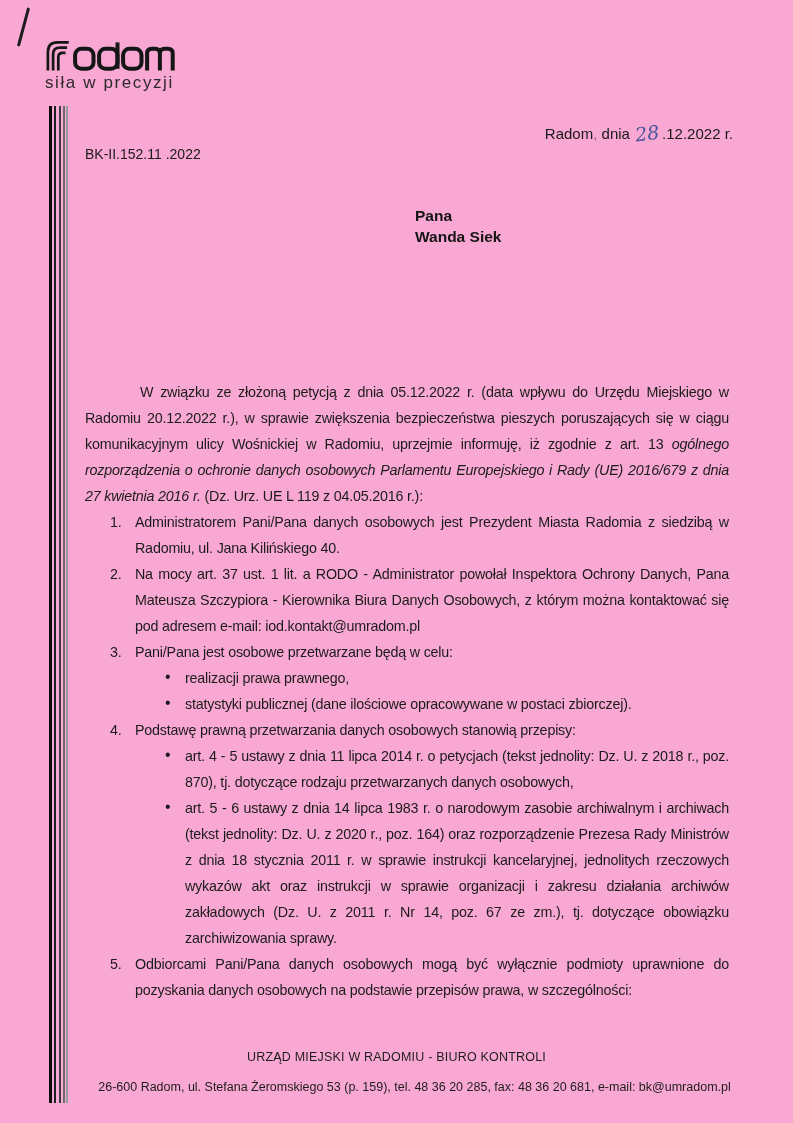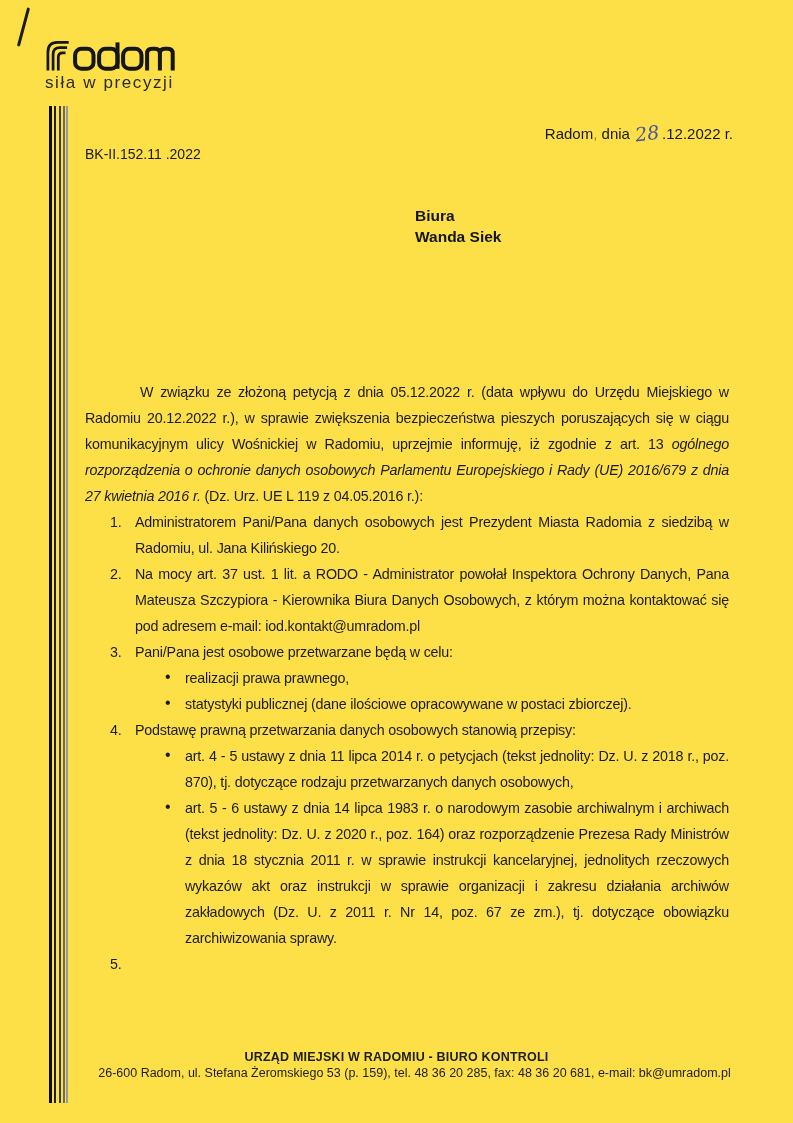--- a/index.html
+++ b/index.html
@@ -1,20 +1,20 @@
 <!DOCTYPE html>
 <html lang="pl"><head>
 <meta charset="utf-8">
 <style>
   html,body{margin:0;padding:0;background:#e8e8e8;}
   .page{
     position:relative;
     width:793px;height:1123px;
     margin:0 auto;
-    background:#fde047;
+    background:#f9a8d4;
     overflow:hidden;
     font-family:"Liberation Sans",sans-serif;
     color:#1b1b1b;
   }
   
   .pen-slash{
     position:absolute;left:22px;top:7px;width:3px;height:40px;
     background:#1c1c1c;transform:rotate(15deg);border-radius:2px;
   }
   .binding-stripe{
@@ -67,22 +67,22 @@
   ol.items > li > .num{position:absolute;left:0;top:0;}
   ul.subs{list-style:none;margin:0 0 0 25px;padding:0;}
   ul.subs > li{position:relative;padding-left:25px;}
   ul.subs > li::before{
     content:"\2022";position:absolute;left:5px;top:-1px;font-size:16px;color:#1b1b1b;
   }
   
   .footer{
     position:absolute;left:0;right:0;top:1050px;text-align:center;color:#1d1d1d;
   }
-  .footer .office{font-size:12.5px;font-weight:700;letter-spacing:.2px;}
-  .footer .address{font-size:12.5px;margin-top:2px;padding-left:36px;}
+  .footer .office{font-size:12.5px;font-weight:400;letter-spacing:.2px;}
+  .footer .address{font-size:12.5px;margin-top:16px;padding-left:36px;}
 </style>
 </head>
 <body>
 
 <div class="page">
 
   <div class="pen-slash"></div>
   <div class="binding-stripe"></div>
 
   <div class="logo">
@@ -103,31 +103,31 @@
       </g>
     </svg>
     <div class="tagline">siła w precyzji</div>
   </div>
 
   <div class="date-line"><span>Radom</span><span class="faint">,</span>&nbsp;<span>dnia</span><span class="hand-day">28</span><span>.12.2022 r.</span></div>
 
   <div class="ref-number">BK-II.152.11 .2022</div>
 
   <div class="addressee">
-    <div>Biura</div>
+    <div>Pana</div>
     <div>Wanda Siek</div>
   </div>
 
   <div class="body-block">
     <p class="intro"><span>W związku ze złożoną petycją z dnia 05.12.2022 r. (data wpływu do Urzędu Miejskiego w Radomiu 20.12.2022 r.), w sprawie zwiększenia bezpieczeństwa pieszych poruszających się w ciągu komunikacyjnym ulicy Wośnickiej w Radomiu, uprzejmie informuję, iż zgodnie z art. 13 </span><span class="it">ogólnego rozporządzenia o ochronie danych osobowych Parlamentu Europejskiego i Rady (UE) 2016/679 z dnia 27 kwietnia 2016 r.</span><span> (Dz. Urz. UE L 119 z 04.05.2016 r.):</span></p>
 
     <ol class="items">
       <li>
         <span class="num">1.</span>
-        <span>Administratorem Pani/Pana danych osobowych jest Prezydent Miasta Radomia z siedzibą w Radomiu, ul. Jana Kilińskiego 20.</span>
+        <span>Administratorem Pani/Pana danych osobowych jest Prezydent Miasta Radomia z siedzibą w Radomiu, ul. Jana Kilińskiego 40.</span>
       </li>
       <li>
         <span class="num">2.</span>
         <span>Na mocy art. 37 ust. 1 lit. a RODO - Administrator powołał Inspektora Ochrony Danych, Pana Mateusza Szczypiora - Kierownika Biura Danych Osobowych, z którym można kontaktować się pod adresem e-mail: iod.kontakt@umradom.pl</span>
       </li>
       <li>
         <span class="num">3.</span>
         <span>Pani/Pana jest osobowe przetwarzane będą w celu:</span>
         <ul class="subs">
           <li>realizacji prawa prawnego,</li>
@@ -137,20 +137,21 @@
       <li>
         <span class="num">4.</span>
         <span>Podstawę prawną przetwarzania danych osobowych stanowią przepisy:</span>
         <ul class="subs">
           <li>art. 4 - 5 ustawy z dnia 11 lipca 2014 r. o petycjach (tekst jednolity: Dz. U. z 2018 r., poz. 870), tj. dotyczące rodzaju przetwarzanych danych osobowych,</li>
           <li>art. 5 - 6 ustawy z dnia 14 lipca 1983 r. o narodowym zasobie archiwalnym i archiwach (tekst jednolity: Dz. U. z 2020 r., poz. 164) oraz rozporządzenie Prezesa Rady Ministrów z dnia 18 stycznia 2011 r. w sprawie instrukcji kancelaryjnej, jednolitych rzeczowych wykazów akt oraz instrukcji w sprawie organizacji i zakresu działania archiwów zakładowych (Dz. U. z 2011 r. Nr 14, poz. 67 ze zm.), tj. dotyczące obowiązku zarchiwizowania sprawy.</li>
         </ul>
       </li>
       <li>
         <span class="num">5.</span>
+        <span>Odbiorcami Pani/Pana danych osobowych mogą być wyłącznie podmioty uprawnione do pozyskania danych osobowych na podstawie przepisów prawa, w szczególności:</span>
       </li>
     </ol>
   </div>
 
   <div class="footer">
     <div class="office">URZĄD MIEJSKI W RADOMIU - BIURO KONTROLI</div>
     <div class="address">26-600 Radom, ul. Stefana Żeromskiego 53 (p. 159), tel. 48 36 20 285, fax: 48 36 20 681, e-mail: bk@umradom.pl</div>
   </div>
 
 </div>

